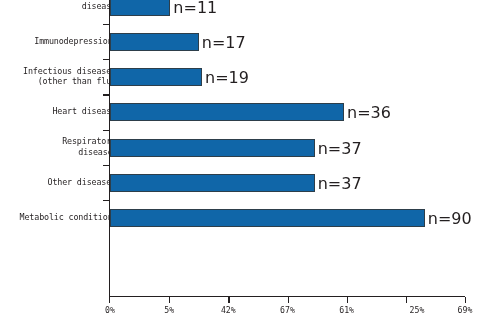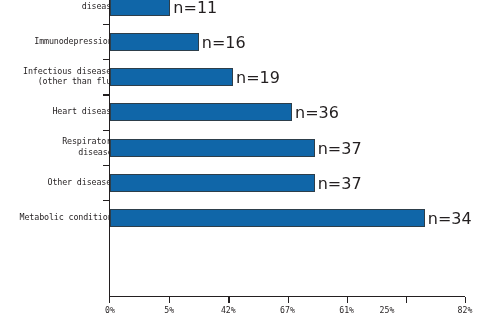--- a/index.html
+++ b/index.html
@@ -151,33 +151,33 @@
           <div class="cat-label" style="top: 11.5px;">disease</div>
           <div class="bar-wrap" style="width: 60.35px;">
             <div class="bar" style="background: rgb(16, 102, 168); border-color: rgb(45, 62, 74); width: 100%;"></div>
             <span class="bar-value">n=11</span>
           </div>
         </div>
         <div class="row" style="top: 24.3px;">
           <div class="cat-label" style="top: 11.5px;">Immunodepression<span class="sup">1</span></div>
           <div class="bar-wrap" style="width: 88.75px;">
             <div class="bar" style="background: rgb(16, 102, 168); border-color: rgb(45, 62, 74); width: 100%;"></div>
-            <span class="bar-value">n=16</span>
+            <span class="bar-value">n=17</span>
           </div>
         </div>
         <div class="row" style="top: 59.6px;">
           <div class="cat-label" style="top: 6px;">Infectious diseases<br>(other than flu)</div>
-          <div class="bar-wrap" style="width: 123px;">
+          <div class="bar-wrap" style="width: 92px;">
             <div class="bar" style="background: rgb(16, 102, 168); border-color: rgb(45, 62, 74); width: 100%;"></div>
             <span class="bar-value">n=19</span>
           </div>
         </div>
         <div class="row" style="top: 94.9px;">
           <div class="cat-label" style="top: 11.5px;">Heart disease</div>
-          <div class="bar-wrap" style="width: 182px;">
+          <div class="bar-wrap" style="width: 234px;">
             <div class="bar" style="background: rgb(16, 102, 168); border-color: rgb(45, 62, 74); width: 100%;"></div>
             <span class="bar-value">n=36</span>
           </div>
         </div>
         <div class="row" style="top: 130.2px;">
           <div class="cat-label" style="top: 6px;">Respiratory<br>disease<span class="sup">2</span></div>
           <div class="bar-wrap" style="width: 204.717px;">
             <div class="bar" style="background: rgb(16, 102, 168); border-color: rgb(45, 62, 74); width: 100%;"></div>
             <span class="bar-value">n=37</span>
           </div>
@@ -186,21 +186,21 @@
           <div class="cat-label" style="top: 11.5px;">Other diseases</div>
           <div class="bar-wrap" style="width: 204.717px;">
             <div class="bar" style="background: rgb(16, 102, 168); border-color: rgb(45, 62, 74); width: 100%;"></div>
             <span class="bar-value">n=37</span>
           </div>
         </div>
         <div class="row" style="top: 200.8px;">
           <div class="cat-label" style="top: 11.5px;">Metabolic condition<span class="sup">3</span></div>
           <div class="bar-wrap" style="width: 314.767px;">
             <div class="bar" style="background: rgb(16, 102, 168); border-color: rgb(45, 62, 74); width: 100%;"></div>
-            <span class="bar-value">n=34</span>
+            <span class="bar-value">n=90</span>
           </div>
         </div>
       </div>
     <div id="minor-ticks">
         <div class="minor-tick" style="top: 23.8px;"></div>
         <div class="minor-tick" style="top: 59.1px;"></div>
         <div class="minor-tick" style="top: 94.4px;"></div>
         <div class="minor-tick" style="top: 129.7px;"></div>
         <div class="minor-tick" style="top: 165px;"></div>
         <div class="minor-tick" style="top: 200.3px;"></div>
@@ -214,18 +214,18 @@
       <div class="xtick" style="left: 346.667px;"></div>
       <div class="xtick" style="left: 405.833px;"></div>
       <div class="xtick" style="left: 465px;"></div>
     </div>
   <div id="xaxis-labels">
       <div class="xlabel" style="left: 110px;">0%</div>
       <div class="xlabel" style="left: 169.167px;">5%</div>
       <div class="xlabel" style="left: 228.333px;">42%</div>
       <div class="xlabel" style="left: 287.5px;">67%</div>
       <div class="xlabel" style="left: 346.667px;">61%</div>
-      <div class="xlabel" style="left: 387px;">25%</div>
-      <div class="xlabel" style="left: 465px;">82%</div>
+      <div class="xlabel" style="left: 417px;">25%</div>
+      <div class="xlabel" style="left: 465px;">69%</div>
     </div>
   <div class="xtick-origin"></div>
 
 </div>
 
 </body></html>

